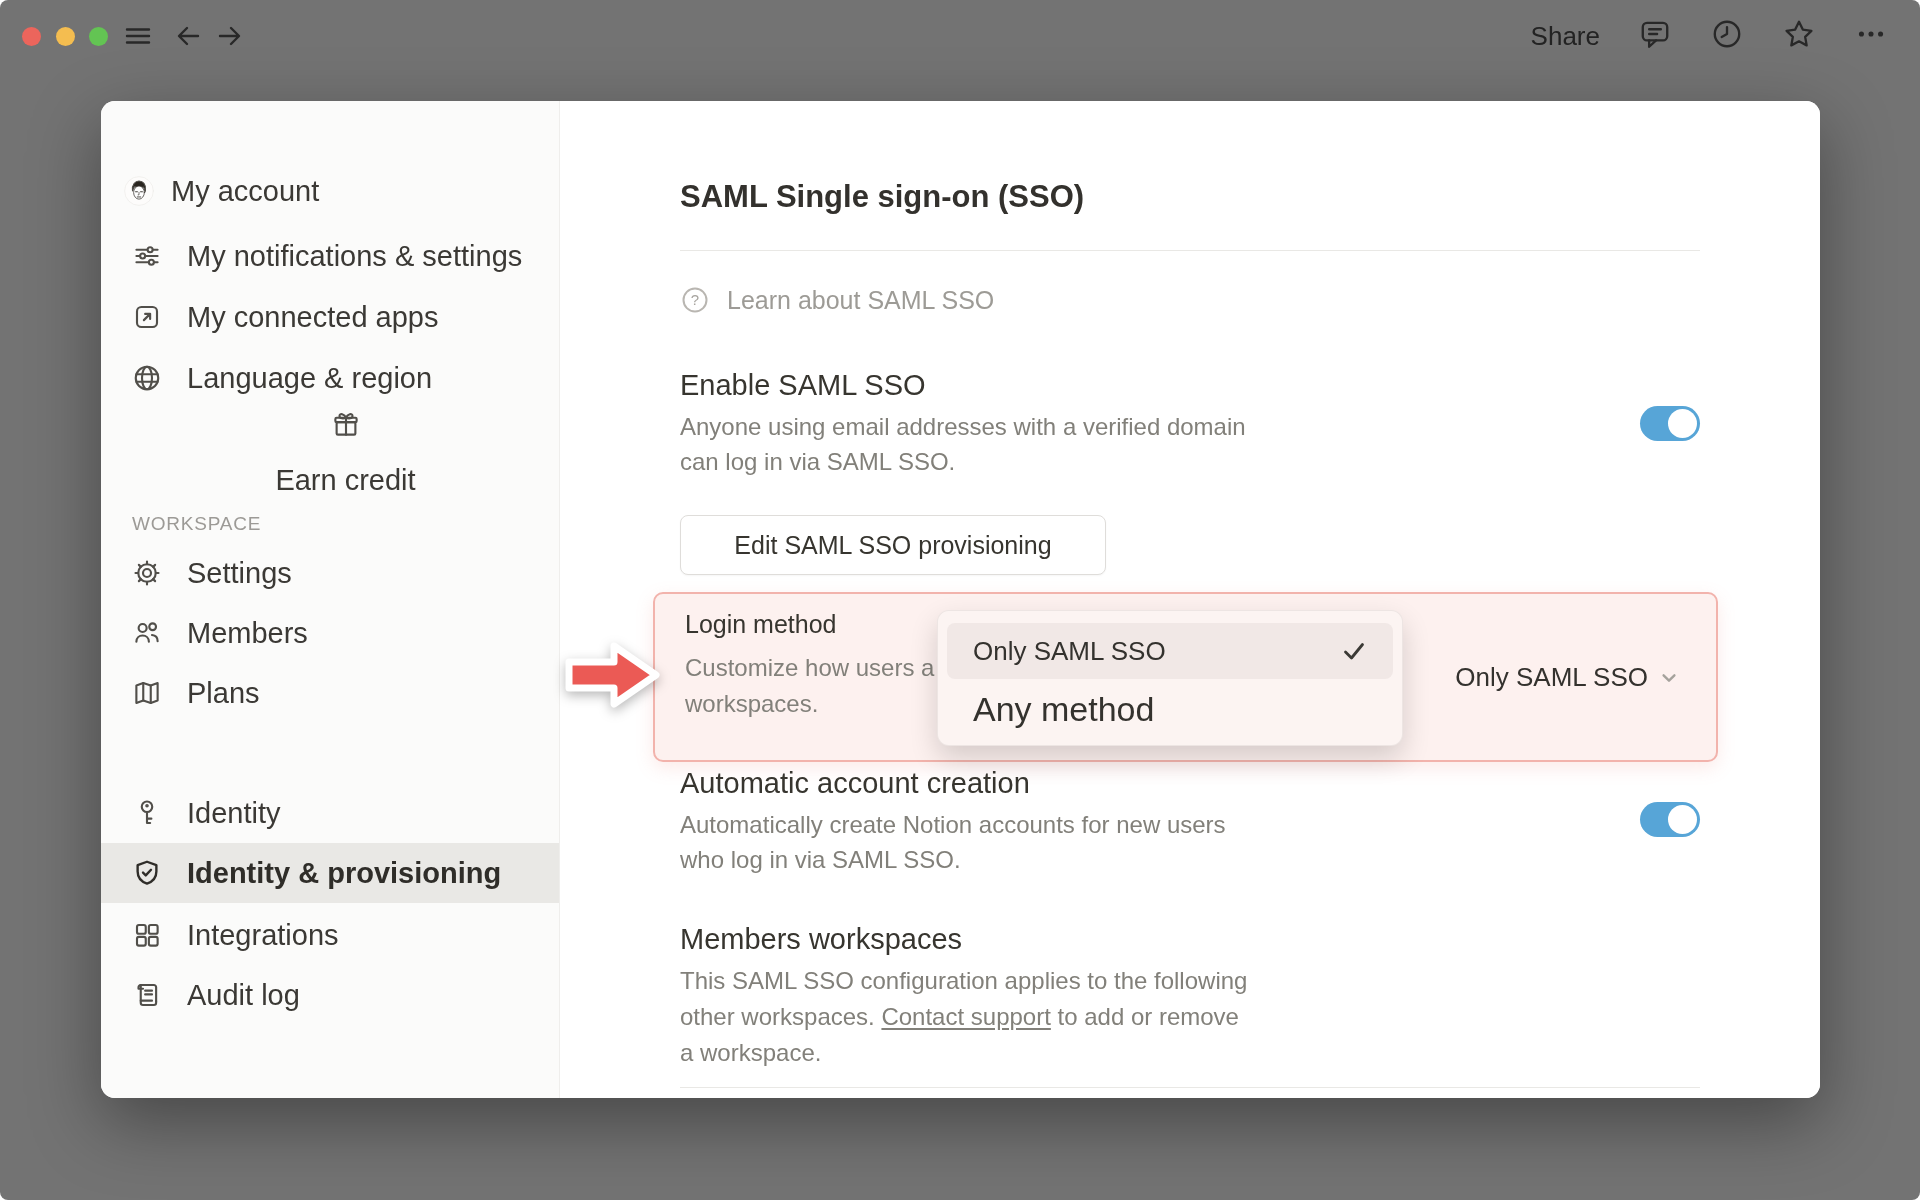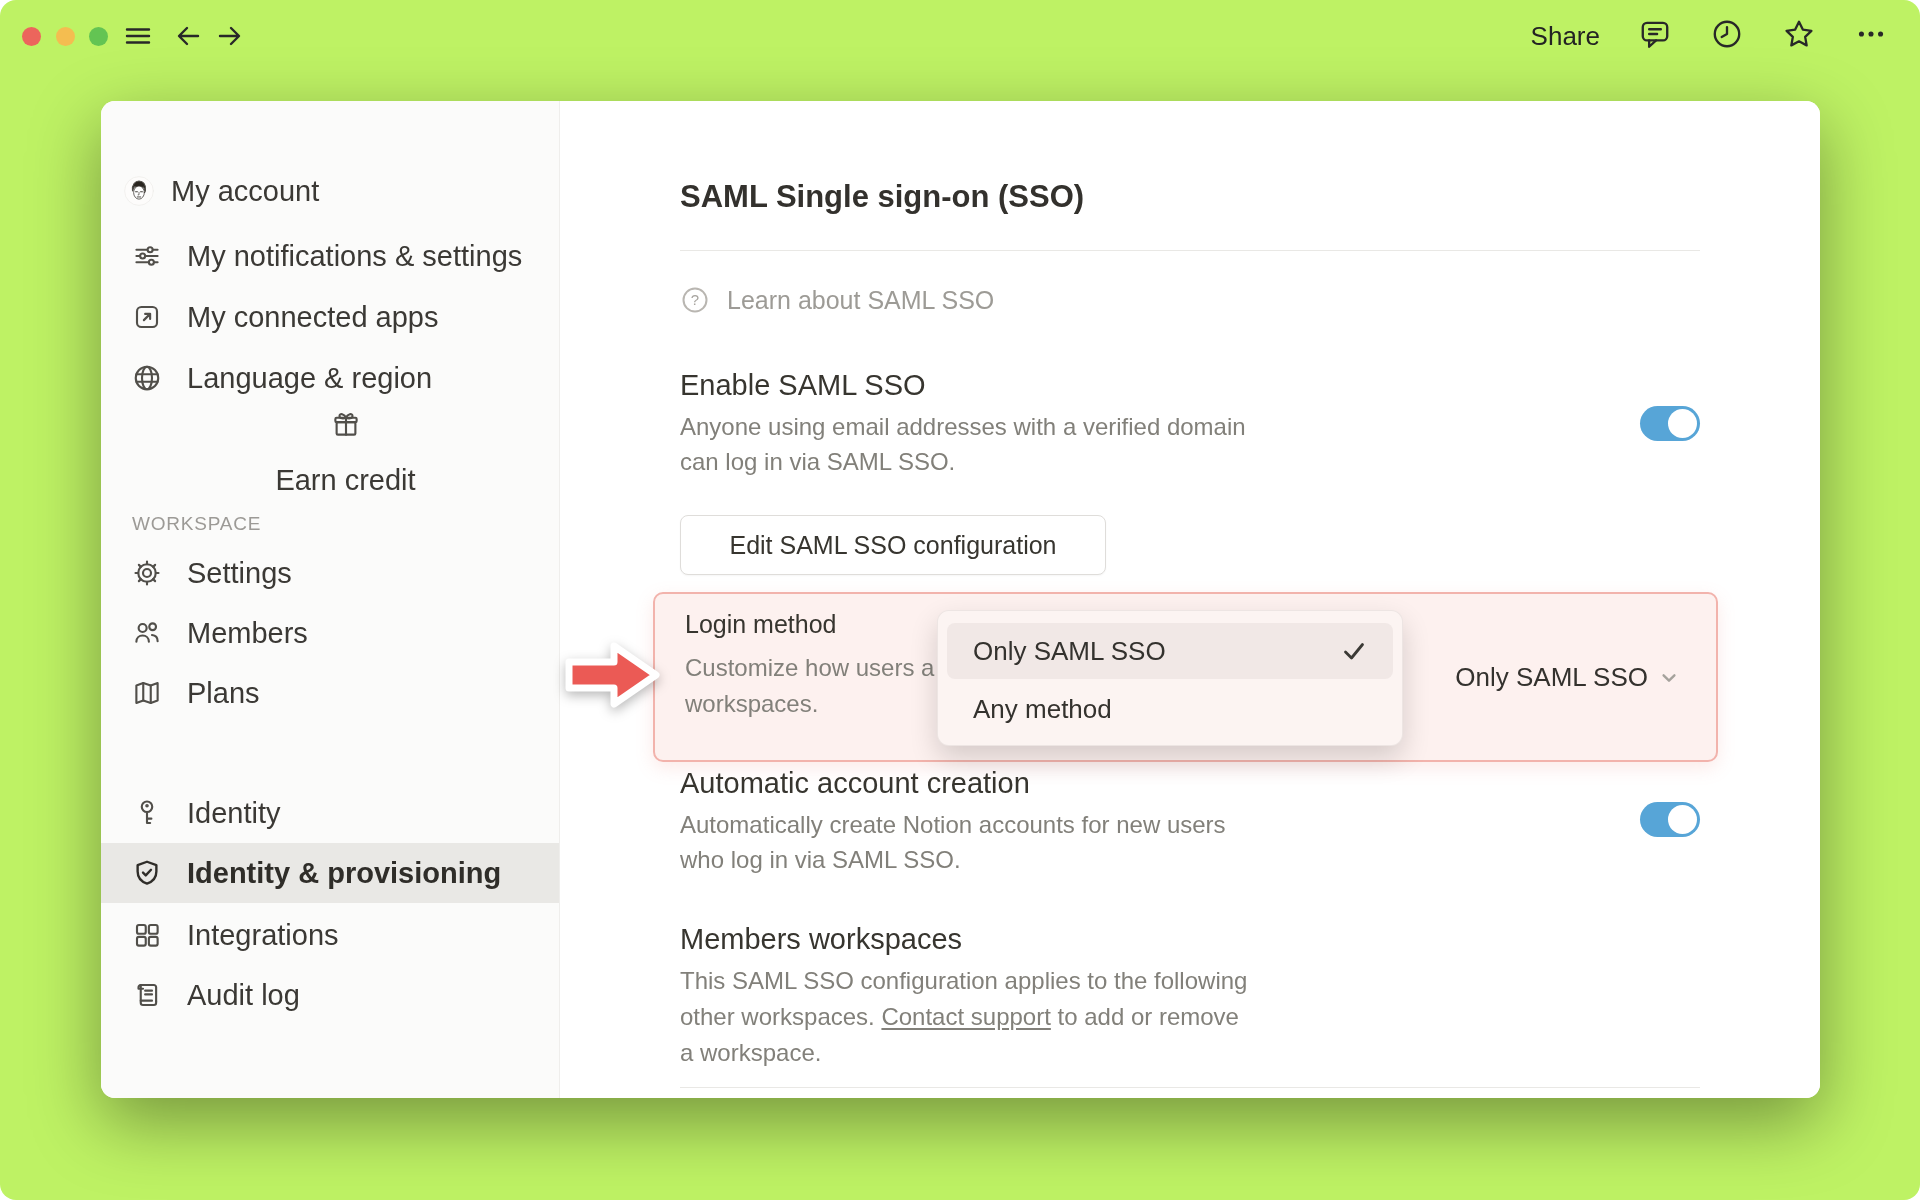--- a/index.html
+++ b/index.html
@@ -1,17 +1,17 @@
 <!DOCTYPE html>
 <html><head>
 <meta charset="utf-8">
 <style>
   * { margin:0; padding:0; box-sizing:border-box; }
   html,body { width:1920px; height:1200px; background:#ffffff; font-family:"Liberation Sans", sans-serif; overflow:hidden; }
-  .chrome { position:absolute; inset:0; background:#bef264; border-radius:16px; overflow:hidden; }
+  .chrome { position:absolute; inset:0; background:#737373; border-radius:8px; overflow:hidden; }
 
   
   .titlebar { position:absolute; top:0; left:0; right:0; height:72px; }
   .traffic { position:absolute; top:27px; width:19px; height:19px; border-radius:50%; }
   .t-red { left:22px; background:#ec655c; }
   .t-yellow { left:56px; background:#f4bd50; }
   .t-green { left:89px; background:#63c453; }
   .tb-icon { position:absolute; top:20px; width:32px; height:32px; }
   .tb-icon svg { width:32px; height:32px; stroke:#282828; stroke-width:2.4; fill:none; stroke-linecap:round; stroke-linejoin:round; }
   .tb-right { position:absolute; right:32px; top:0; height:72px; display:flex; align-items:center; gap:38px; }
@@ -51,21 +51,21 @@
   .lm-head { position:absolute; left:30px; top:16px; font-size:25px; font-weight:500; color:#37352f; }
   .lm-desc { position:absolute; left:30px; top:56px; font-size:24px; line-height:36px; color:#82807a; }
   .lm-select { position:absolute; right:34px; top:68px; display:flex; align-items:center; gap:8px; font-size:26px; font-weight:500; color:#34322e; cursor:pointer; }
   .lm-select svg { width:26px; height:26px; stroke:#a5a29c; stroke-width:2.2; fill:none; stroke-linecap:round; stroke-linejoin:round; }
 
   
   .dropdown { position:absolute; left:377px; top:509px; width:466px; height:136px; background:#fcf4f2; border:1px solid rgba(0,0,0,.06); border-radius:12px; box-shadow:0 12px 28px rgba(0,0,0,.16); z-index:5; }
   .opt-selected { position:absolute; left:9px; right:9px; top:12px; height:56px; background:#f1e8e6; border-radius:8px; display:flex; align-items:center; justify-content:space-between; padding:0 24px 0 26px; cursor:pointer; }
   .opt-selected .opt-label { font-size:26px; font-weight:500; color:#34322e; }
   .opt-selected svg { width:30px; height:30px; stroke:#3b3935; stroke-width:2.8; fill:none; stroke-linecap:round; stroke-linejoin:round; }
-  .opt-plain { position:absolute; left:9px; right:9px; top:76px; height:44px; display:flex; align-items:center; padding-left:26px; font-size:26px; font-weight:500; color:#34322e; border-radius:8px; cursor:pointer; }
+  .opt-plain { position:absolute; left:9px; right:9px; top:76px; height:44px; display:flex; align-items:center; padding-left:26px; font-size:34px; font-weight:500; color:#34322e; border-radius:8px; cursor:pointer; }
 
   
   .anno-arrow { position:absolute; left:2px; top:532px; width:100px; height:84px; z-index:6; filter:drop-shadow(0 4px 6px rgba(0,0,0,.28)); }
 
   .linked-desc { position:absolute; left:120px; top:862px; font-size:24px; line-height:36px; color:#82807a; }
   .linked-desc a { color:#82807a; text-decoration:underline; text-underline-offset:3px; cursor:pointer; }
 </style>
 </head>
 <body>
 
@@ -280,21 +280,21 @@
 
       <div class="sec-head" style="top:268px;">Enable SAML SSO</div>
       <div class="sec-desc" style="top:308px;">
         <div>Anyone using email addresses with a verified domain</div>
         <div>can log in via SAML SSO.</div>
       </div>
       <div class="toggle tg1">
           <div class="knob"></div>
         </div>
 
-      <div class="edit-btn">Edit SAML SSO configuration</div>
+      <div class="edit-btn">Edit SAML SSO provisioning</div>
 
       <div class="pink-box">
         <div class="lm-head">Login method</div>
         <div class="lm-desc">
           <div>Customize how users a</div>
           <div>workspaces.</div>
         </div>
         <div class="lm-select">
           <span>Only SAML SSO</span>
           <svg viewBox="0 0 24 24">

